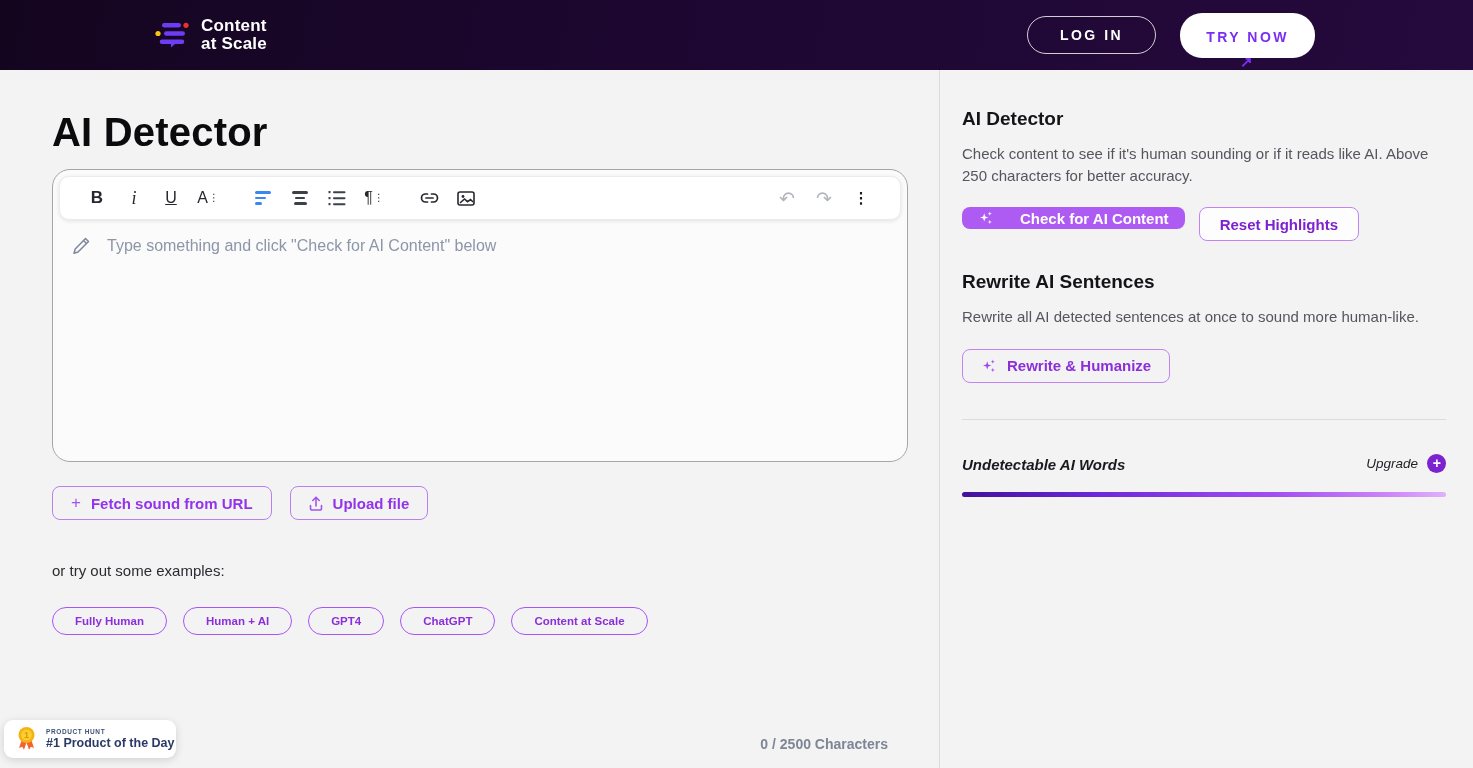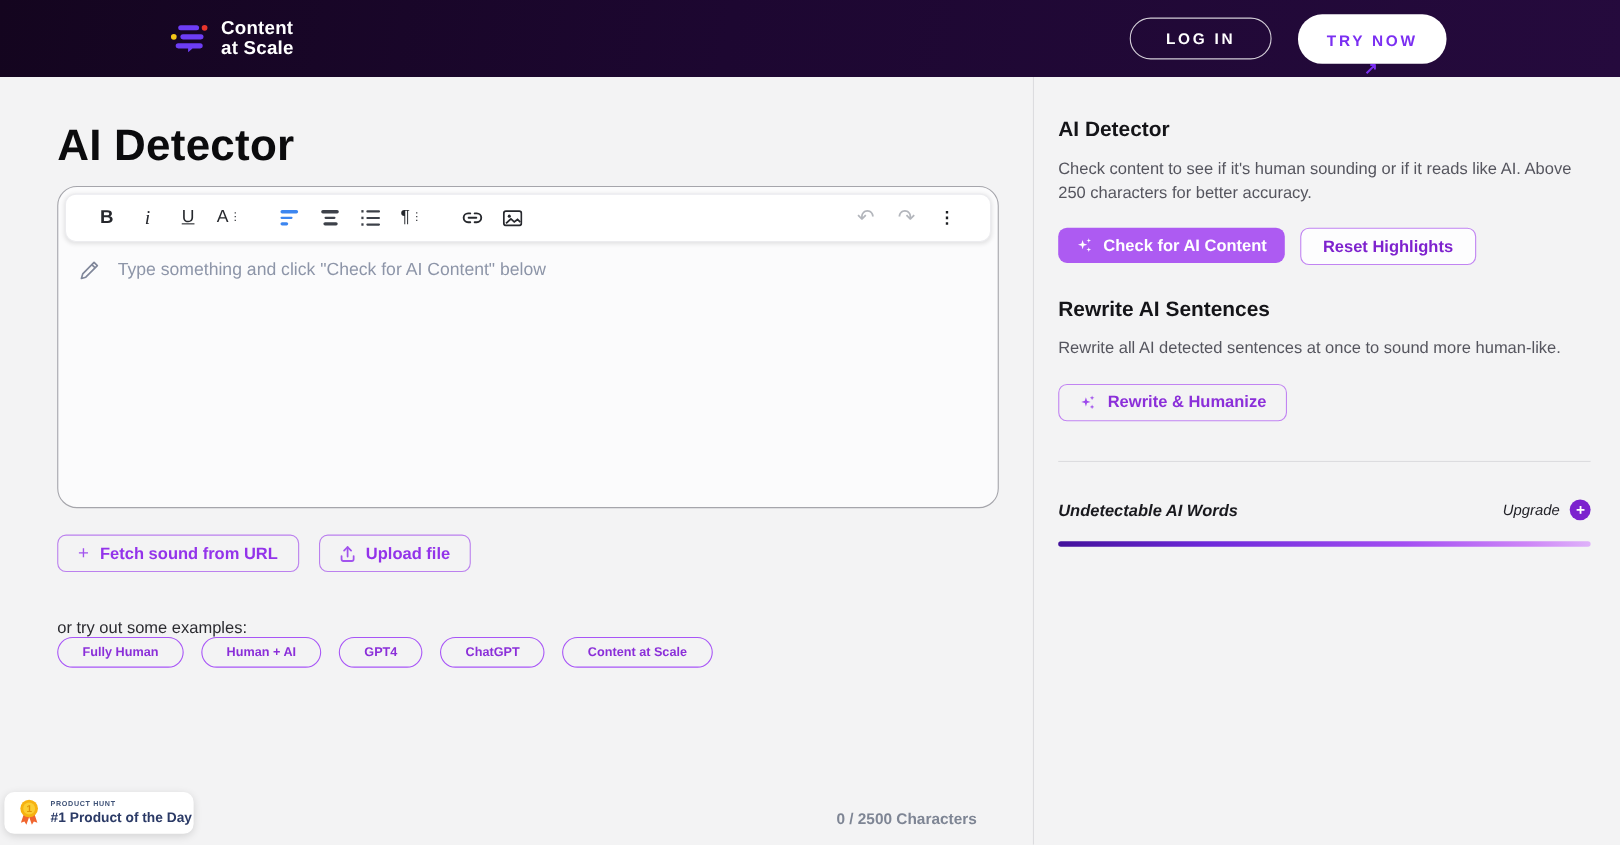--- a/index.html
+++ b/index.html
@@ -80,37 +80,37 @@
 
   .action-row { margin-top:24px; display:flex; gap:18px; }
   .btn-outline-purple {
     height:34px; border:1px solid #bb80ee; border-radius:8px; background:transparent;
     color:#9333ea; font-weight:700; font-size:15px; font-family:"Liberation Sans", sans-serif;
     display:flex; align-items:center; gap:10px; padding:0 18px; cursor:pointer;
   }
   .plus-glyph { font-size:17px; font-weight:400; color:#a254ee; }
 
   .examples-label { margin-top:42px; font-size:15px; color:#2b2b30; }
-  .chips { display:flex; gap:16px; }
+  .chips { margin-top:28px; display:flex; gap:16px; }
   .chip {
     height:28px; padding:0 22px; border:1px solid #a855f7; border-radius:15px;
     background:transparent; color:#8b2fd9; font-weight:700; font-size:11.5px;
     font-family:"Liberation Sans", sans-serif; display:flex; align-items:center; cursor:pointer;
     white-space:nowrap;
   }
   .char-count { position:absolute; right:51px; bottom:16px; font-size:14px; color:#7e8594;font-weight:bold; }
 
   
   .sb-title { font-size:19px; font-weight:800; color:#141418; }
   .sb-desc { margin-top:13px; font-size:15px; line-height:1.48; color:#55555e; }
   .sb-btn-row { margin-top:20px; display:flex; gap:14px; }
   .btn-check {
-    height:32px; padding:0 16px; border:none; border-radius:8px;
+    height:22px; padding:0 16px; border:none; border-radius:8px;
     background:#ad5bf2; color:#ffffff; font-weight:700; font-size:15px;
-    font-family:"Liberation Sans", sans-serif; display:flex; align-items:center; gap:9px; cursor:pointer;
+    font-family:"Liberation Sans", sans-serif; display:flex; align-items:center; gap:26px; cursor:pointer;
   }
   .btn-reset {
     height:34px; padding:0 20px; border:1px solid #c184f2; border-radius:8px;
     background:#fdfdfe; color:#7e22ce; font-weight:700; font-size:15px;
     font-family:"Liberation Sans", sans-serif; cursor:pointer;
   }
   .sb-section { margin-top:30px; }
   .btn-rewrite {
     margin-top:20px; height:34px; padding:0 18px; border:1px solid #c184f2; border-radius:8px;
     background:transparent; color:#8b2fd9; font-weight:700; font-size:15px;

